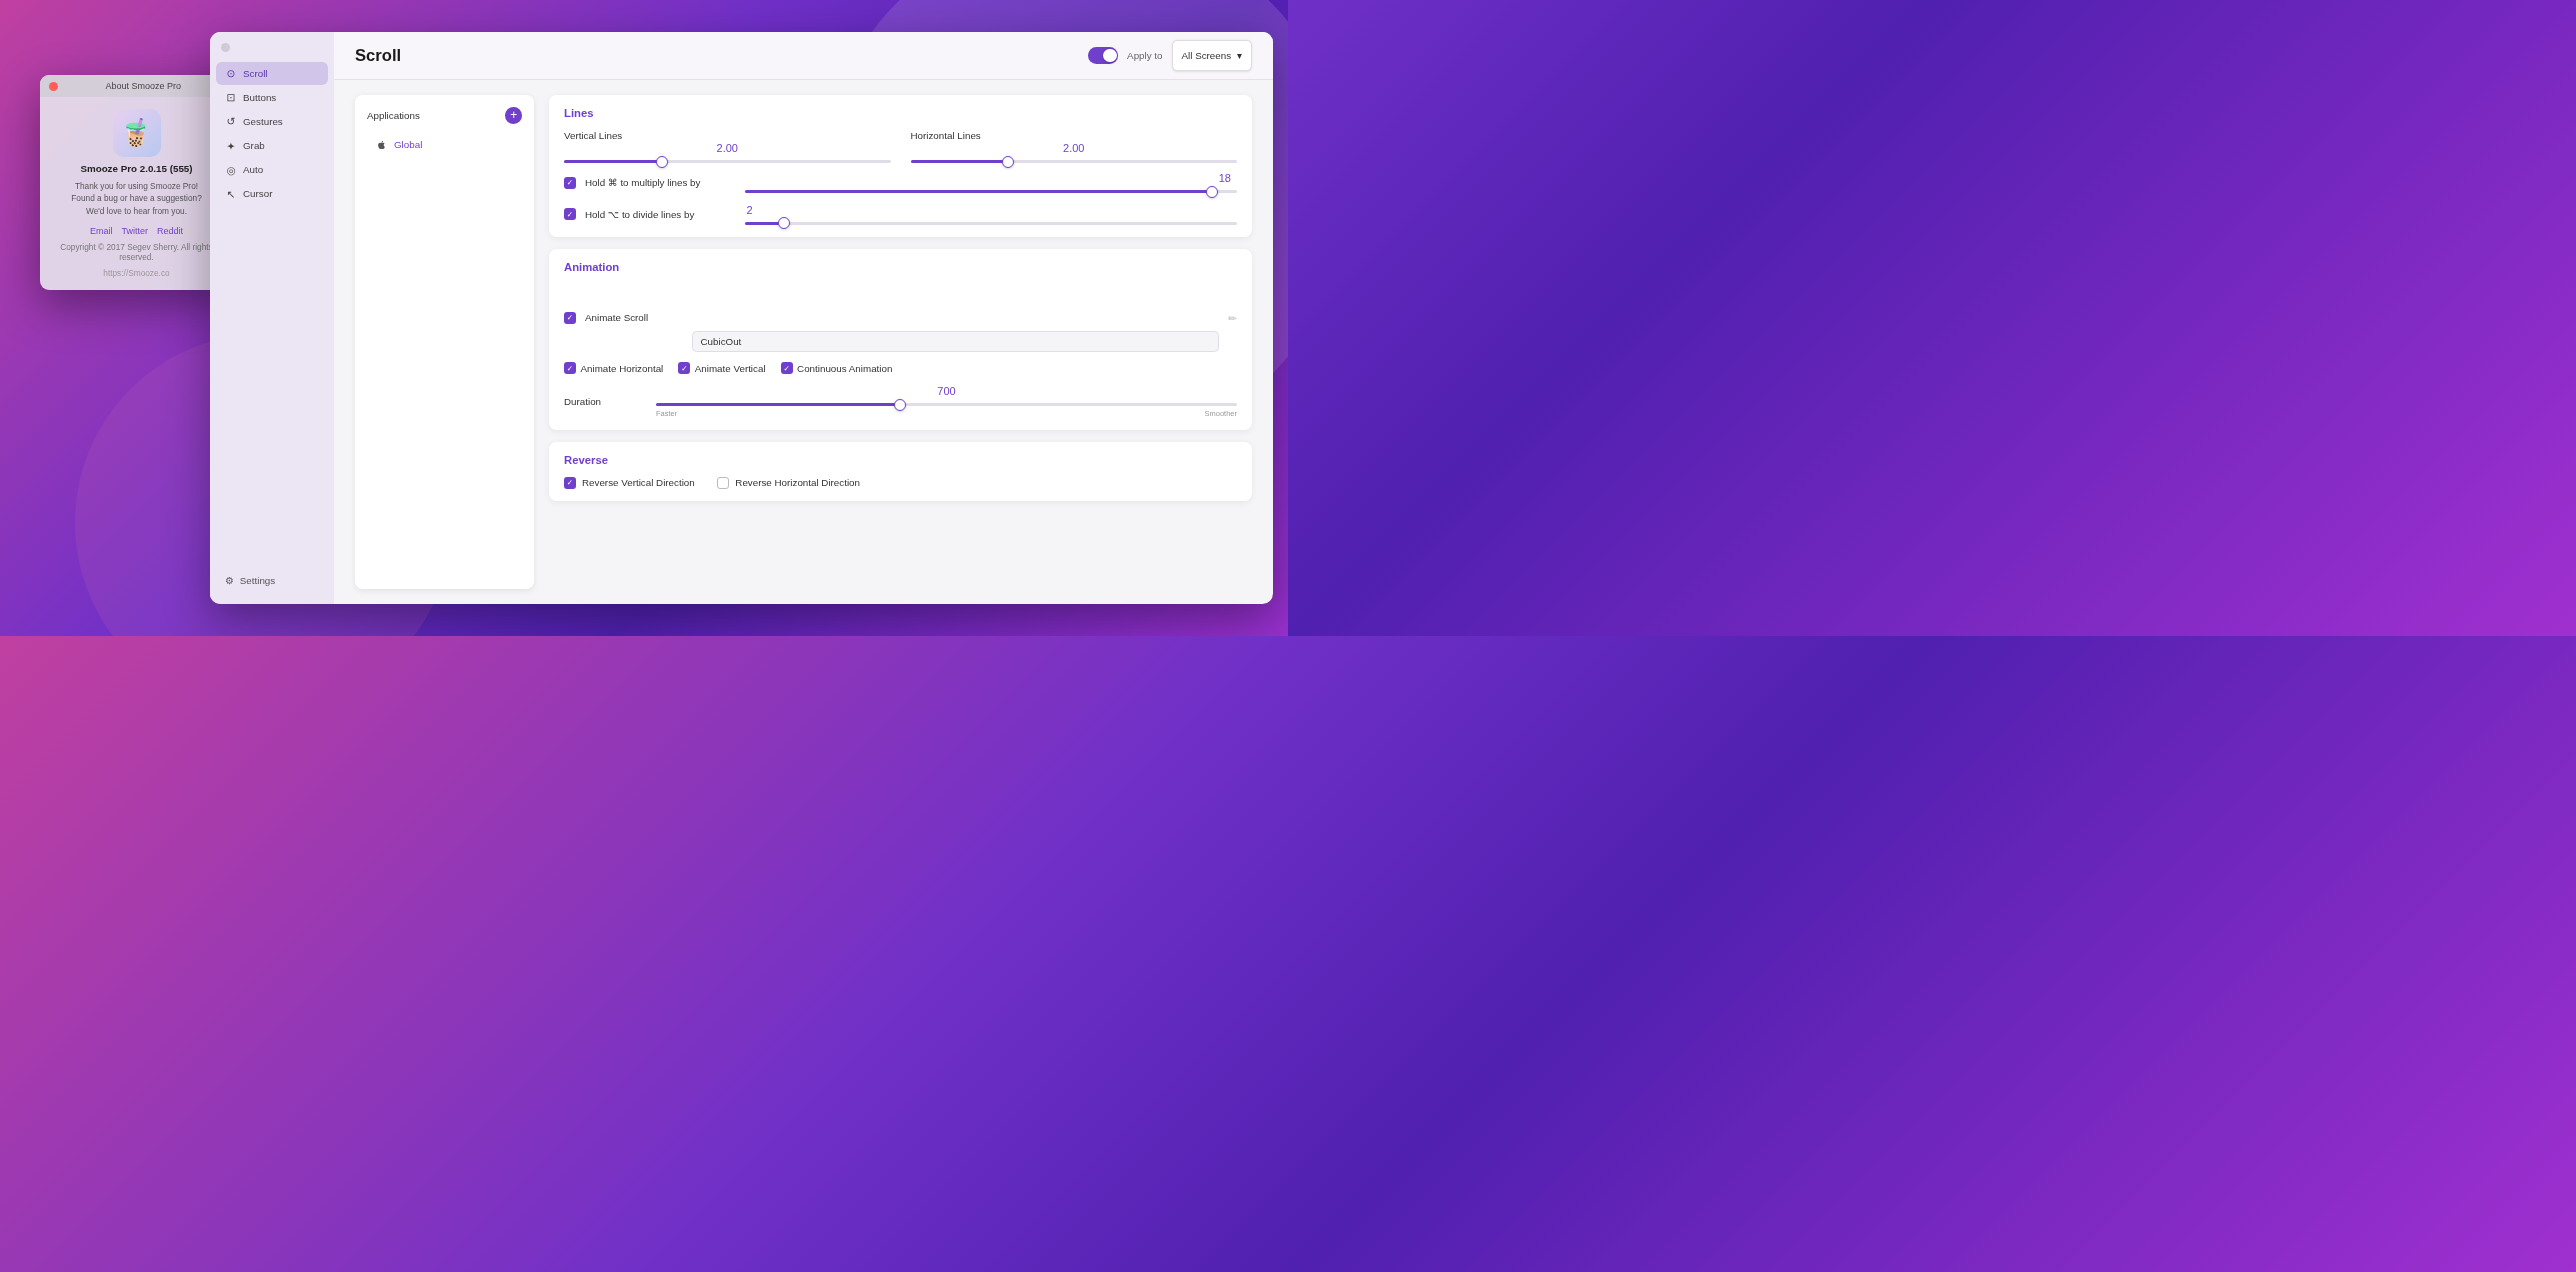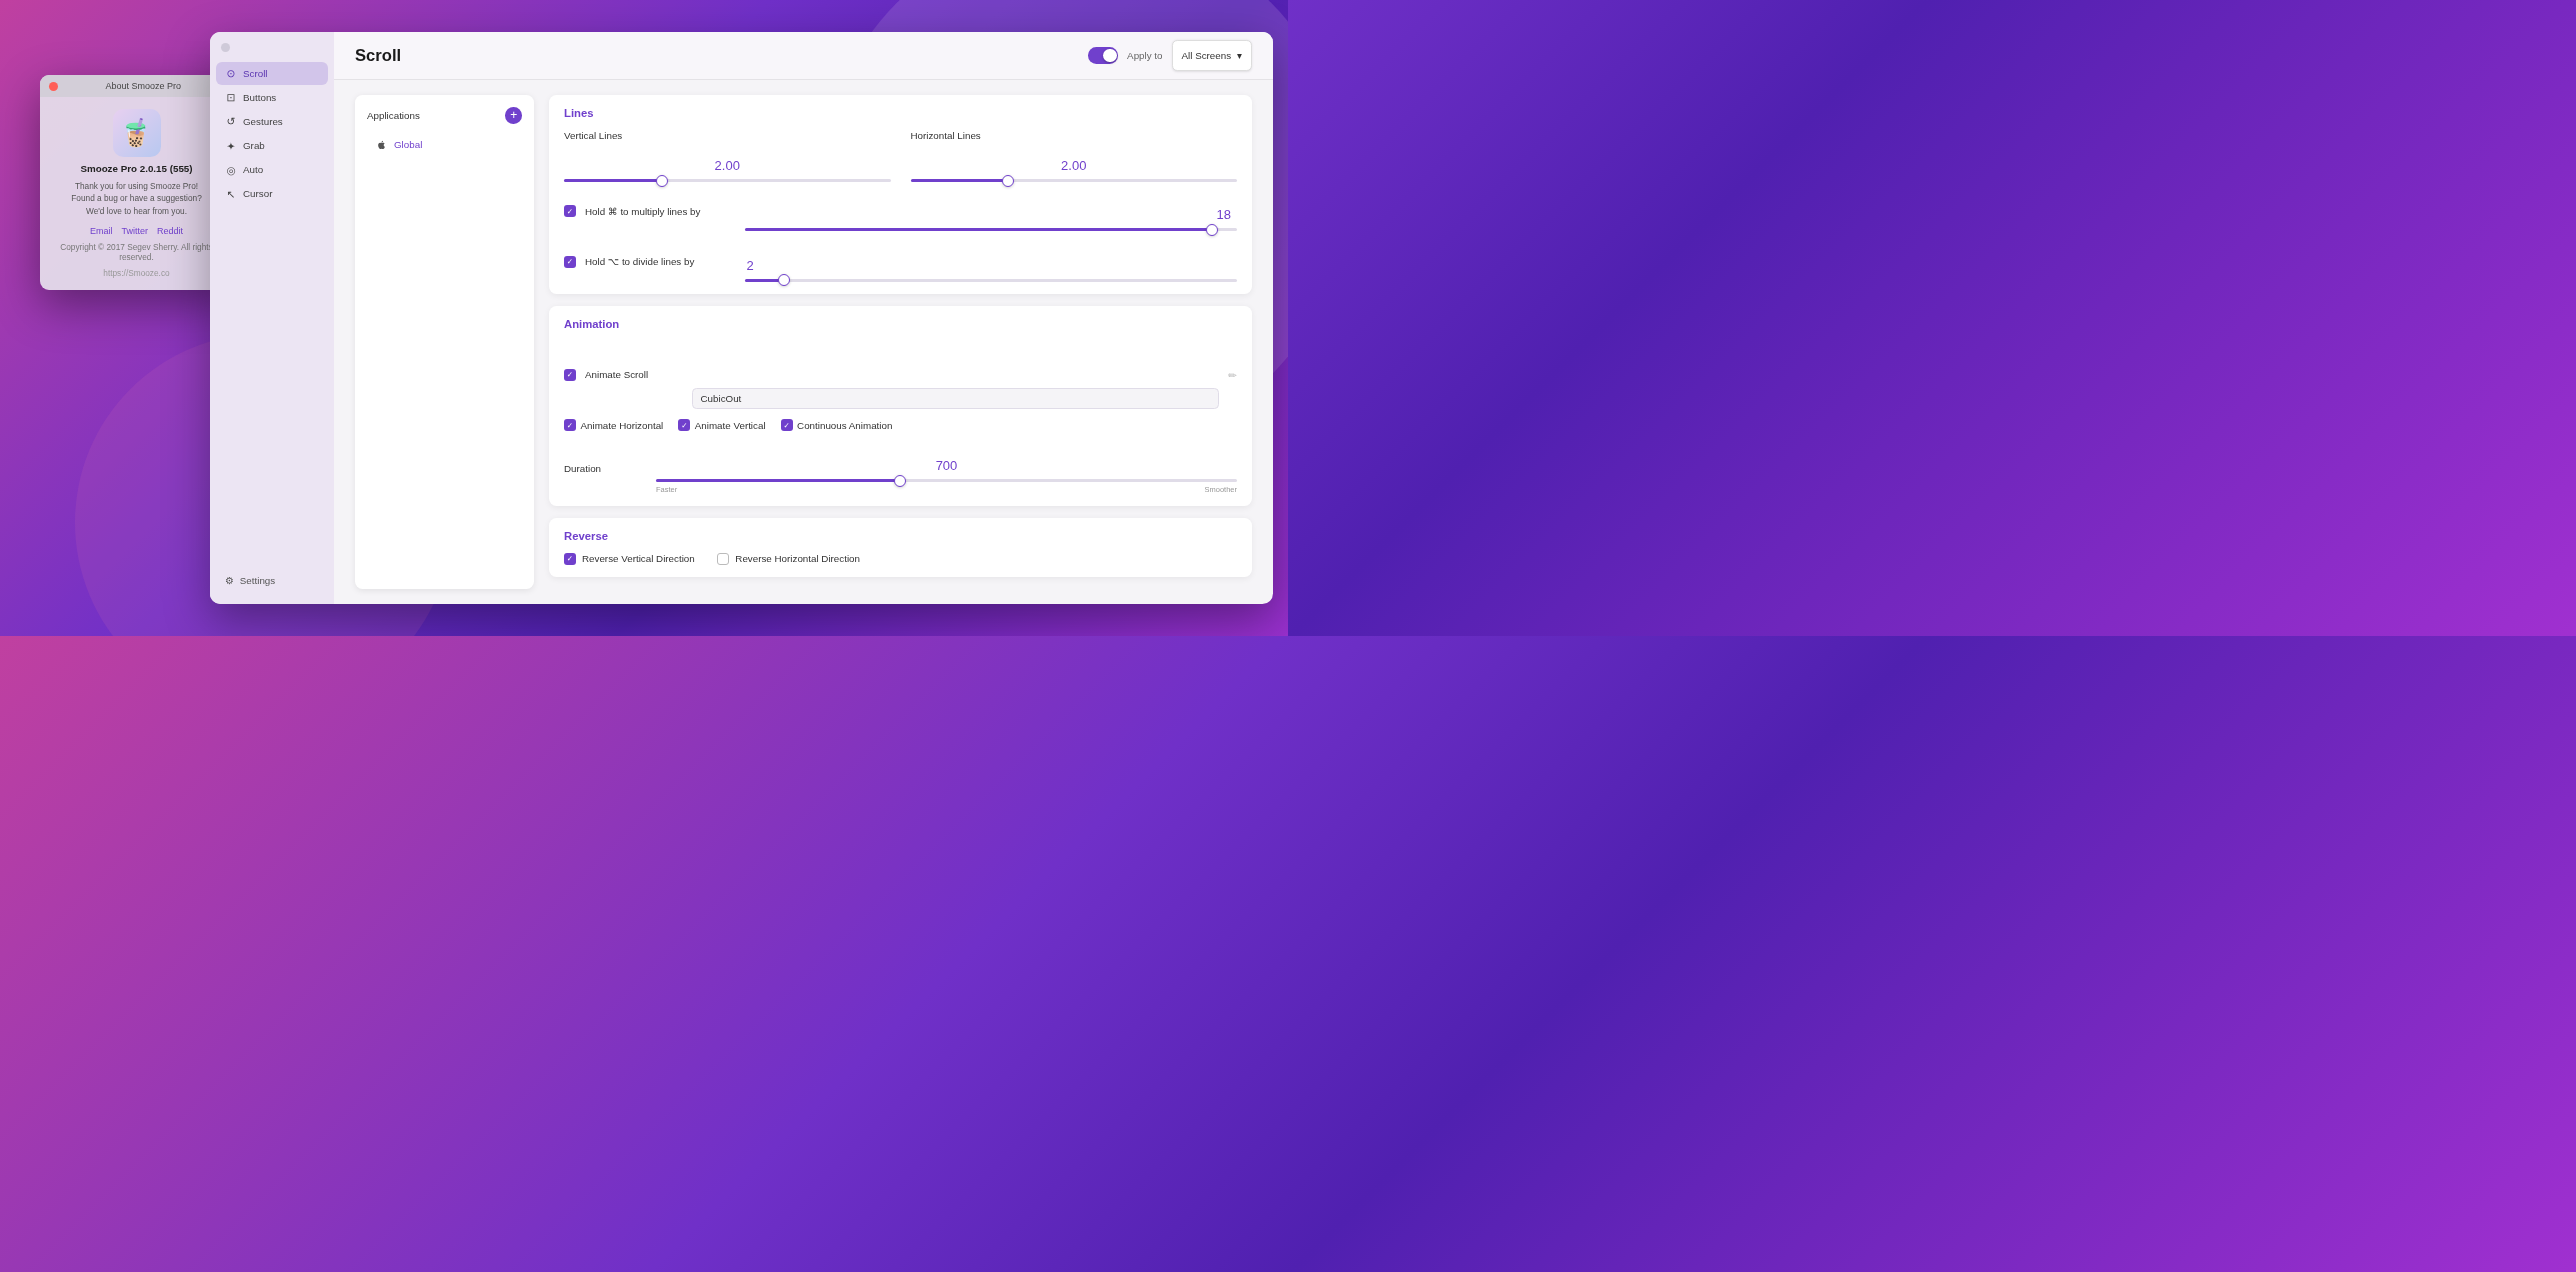--- a/index.html
+++ b/index.html
@@ -380,25 +380,24 @@
     
     .slider-container {
       flex: 1;
       display: flex;
       flex-direction: column;
       gap: 1.5px;
       position: relative;
     }
 
     .slider-value {
-      font-size: 13px;
+      font-size: 11px;
       color: #7040cc;
       text-align: center;
       margin-bottom: 1.5px;
-      margin-top: 16px;
     }
 
     .slider-track {
       position: relative;
       height: 3px;
       background: #e0dce8;
       border-radius: 1.5px;
       margin-top: 3px;
     }
 

